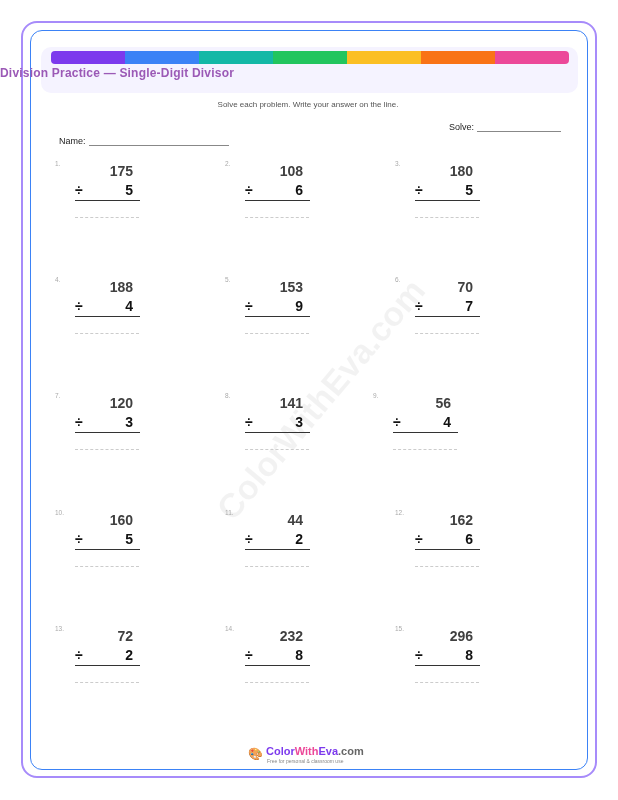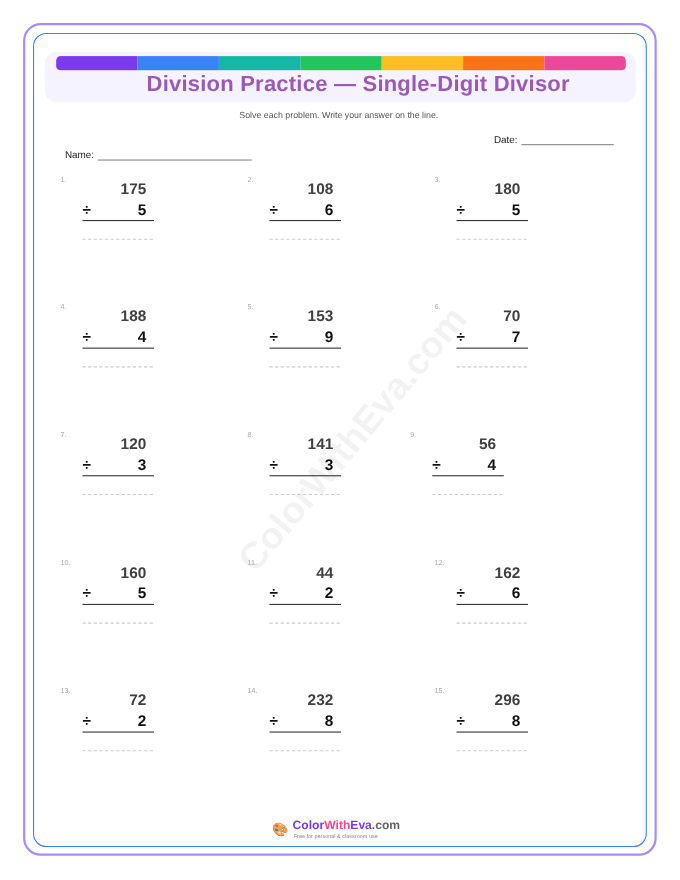--- a/index.html
+++ b/index.html
@@ -2,21 +2,21 @@
 <html><head>
 <meta charset="utf-8">
 <style>
   html, body { margin: 0; padding: 0; background: #ffffff; }
   body { width: 618px; height: 800px; position: relative; overflow: hidden; font-family: "Liberation Sans", sans-serif; }
   .outer { position: absolute; left: 21px; top: 21px; width: 572px; height: 753px; border: 2px solid #a78bfa; border-radius: 16px; }
   .inner { position: absolute; left: 30px; top: 30px; width: 556px; height: 738px; border: 1.5px solid #3b82f6; border-radius: 12px; }
   .header-box { position: absolute; left: 41px; top: 47px; width: 537px; height: 46px; background: #f5f3ff; border-radius: 10px; }
   .stripe { position: absolute; left: 51px; top: 51px; width: 518px; height: 13px; display: flex; border-radius: 4px; overflow: hidden; }
   .stripe div { flex: 1; height: 100%; }
-  .title { position: absolute; left: 0; width: 518px; top: 66px; text-align: right; font-size: 20px; font-weight: bold; color: #9b59b6; letter-spacing: 0.2px; }
+  .title { position: absolute; left: 0; width: 518px; top: 66px; text-align: left; font-size: 12px; font-weight: bold; color: #9b59b6; letter-spacing: 0.2px; }
   .instructions { position: absolute; left: 0; width: 616px; top: 100px; text-align: center; font-size: 8px; color: #555; }
   .name-field { position: absolute; left: 59px; top: 136px; font-size: 9px; color: #222; }
   .date-field { position: absolute; left: 449px; top: 122px; font-size: 9px; color: #222; }
   .blank { display: inline-block; border-bottom: 1px solid #888; vertical-align: bottom; height: 9px; margin-left: 3px; }
   .watermark { position: absolute; left: 170px; top: 380px; font-size: 34px; font-weight: bold; color: rgba(0,0,0,0.05); transform: rotate(-50deg); transform-origin: center; white-space: nowrap; }
   .problem { position: absolute; width: 110px; height: 70px; }
   .pnum { position: absolute; left: 0; top: 0; font-size: 6.5px; color: #aaa; }
   .dividend { position: absolute; left: 20px; width: 58px; top: 3px; text-align: right; font-size: 14px; font-weight: bold; color: #404040; }
   .div-sign { position: absolute; left: 20px; top: 22px; font-size: 14px; font-weight: bold; color: #111; }
   .divisor { position: absolute; left: 20px; width: 58px; top: 22px; text-align: right; font-size: 14px; font-weight: bold; color: #111; }
@@ -44,21 +44,21 @@
   <div style="background:#ec4899"></div>
 </div>
 <div class="title">Division Practice — Single-Digit Divisor</div>
 
 <div class="instructions">Solve each problem. Write your answer on the line.</div>
 
 <div class="name-field">
   <span>Name:</span><span class="blank" style="width:140px"></span>
 </div>
 <div class="date-field">
-  <span>Date:</span><span class="blank" style="width:84px"></span>
+  <span>Solve:</span><span class="blank" style="width:84px"></span>
 </div>
 
 <div class="watermark">ColorWithEva.com</div>
 
 <div id="problems">
     <div class="problem" style="left: 55px; top: 160px;">
       <span class="pnum">1.</span>
       <span class="dividend">175</span>
       <span class="div-sign">÷</span>
       <span class="divisor">5</span>

